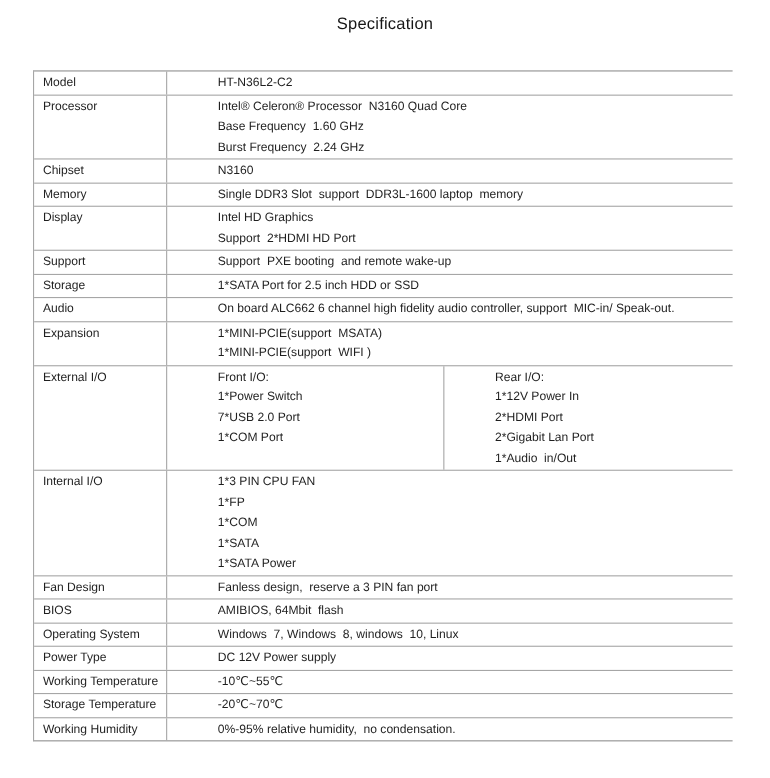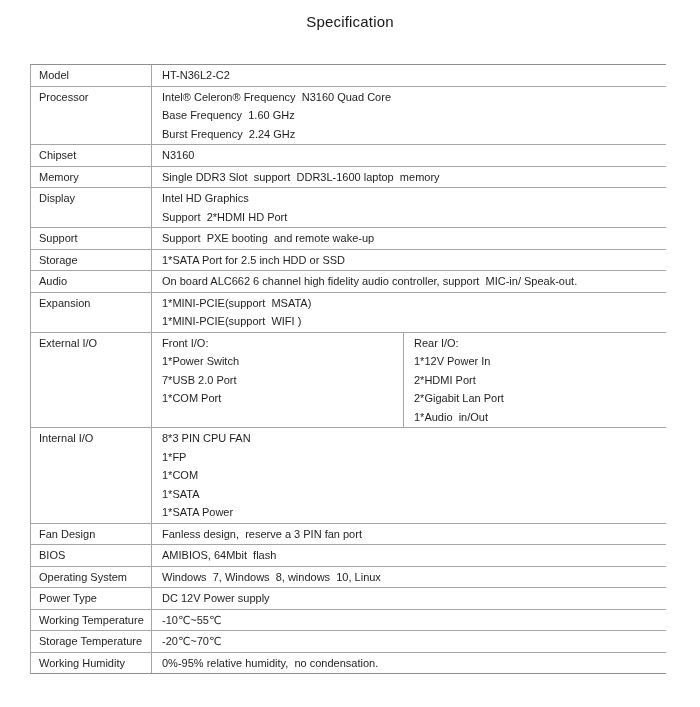--- a/index.html
+++ b/index.html
@@ -62,38 +62,39 @@
     line-height:18.5px;
   }
   .subcol.first{
     flex:0 0 252px;
     border-right:1px solid var(--border);
   }
   .subcol.second{flex:1;}
   .line{
     white-space:pre-wrap;
     overflow:hidden;
+    margin-left:36px;
   }
 </style>
 </head>
 <body>
 
 <div class="title">Specification</div>
 
 <div class="spec-table">
     <div class="row">
       <div class="label-cell">Model</div>
       <div class="value-cell">
         <div class="line">HT-N36L2-C2</div>
       </div>
     </div>
     <div class="row">
       <div class="label-cell">Processor</div>
       <div class="value-cell">
-        <div class="line">Intel® Celeron® Frequency  N3160 Quad Core</div>
+        <div class="line">Intel® Celeron® Processor  N3160 Quad Core</div>
         <div class="line">Base Frequency  1.60 GHz</div>
         <div class="line">Burst Frequency  2.24 GHz</div>
       </div>
     </div>
     <div class="row">
       <div class="label-cell">Chipset</div>
       <div class="value-cell">
         <div class="line">N3160</div>
       </div>
     </div>
@@ -149,21 +150,21 @@
           <div class="line">1*12V Power In</div>
           <div class="line">2*HDMI Port</div>
           <div class="line">2*Gigabit Lan Port</div>
           <div class="line">1*Audio  in/Out</div>
         </div>
       </div>
     </div>
     <div class="row">
       <div class="label-cell">Internal I/O</div>
       <div class="value-cell">
-        <div class="line">8*3 PIN CPU FAN</div>
+        <div class="line">1*3 PIN CPU FAN</div>
         <div class="line">1*FP</div>
         <div class="line">1*COM</div>
         <div class="line">1*SATA</div>
         <div class="line">1*SATA Power</div>
       </div>
     </div>
     <div class="row">
       <div class="label-cell">Fan Design</div>
       <div class="value-cell">
         <div class="line">Fanless design,  reserve a 3 PIN fan port</div>

